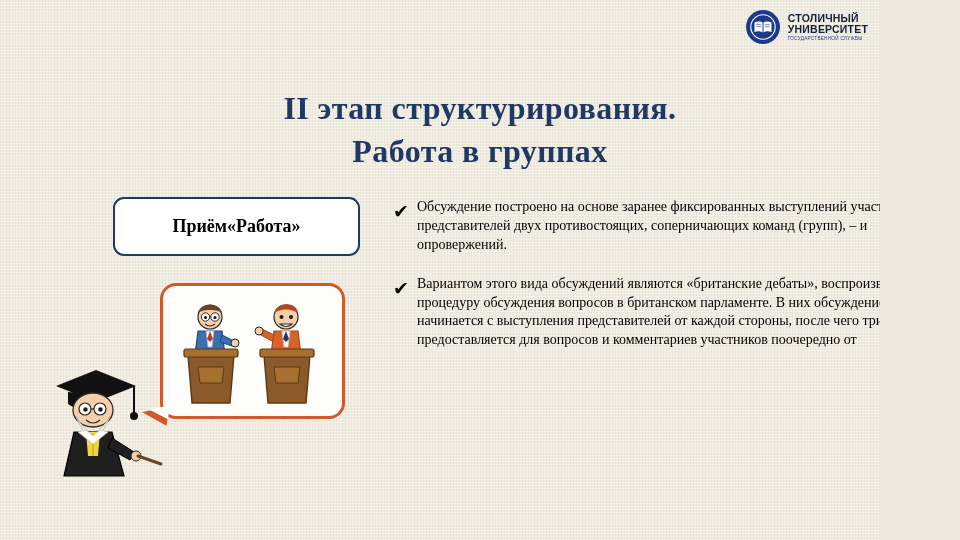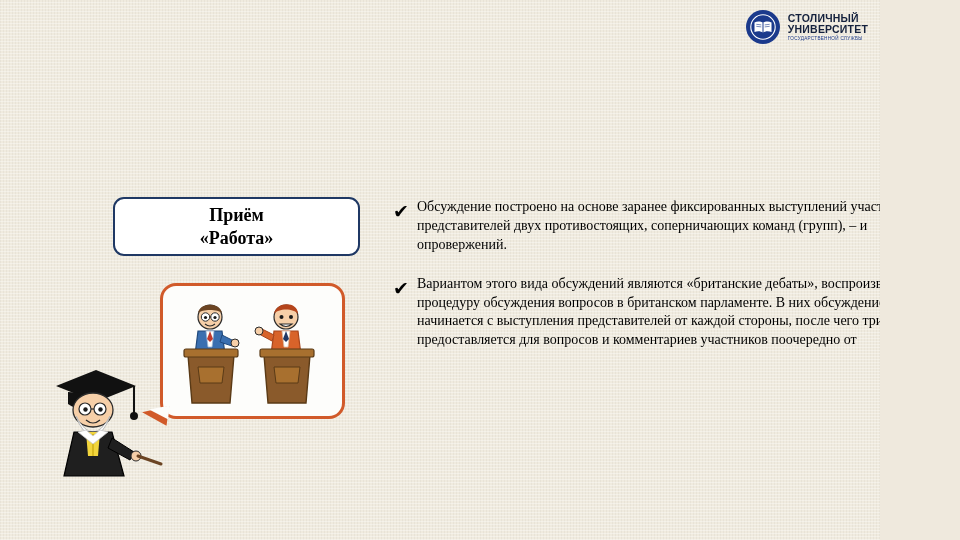--- a/index.html
+++ b/index.html
@@ -85,21 +85,21 @@
   .callout {
     position: absolute;
     left: 113px;
     top: 197px;
     width: 247px;
     height: 59px;
     background: #ffffff;
     border: 2px solid #1f3864;
     border-radius: 11px;
     display: flex;
-    flex-direction: column;
+    flex-direction: row;
     align-items: center;
     justify-content: center;
     box-sizing: border-box;
   }
   .callout .ctext {
     font-family: "Liberation Serif", serif;
     font-weight: bold;
     font-size: 18px;
     color: #000000;
     line-height: 1.25;
@@ -189,20 +189,24 @@
         <line x1="14.7" y1="12.9" x2="19.7" y2="12.3" stroke="#1b3a8c" stroke-width="0.6"></line>
       </svg>
     </div>
     <div class="logo-text">
       <span class="logo-line1">СТОЛИЧНЫЙ</span>
       <span class="logo-line2">УНИВЕРСИТЕТ</span>
       <span class="logo-sub">ГОСУДАРСТВЕННОЙ СЛУЖБЫ</span>
     </div>
   </div>
 
+  <h1 class="title">
+    <span class="line">II этап структурирования.</span>
+    <span class="line">Работа в группах</span>
+  </h1>
 
   <div class="callout">
     <span class="ctext">Приём</span>
     <span class="ctext">«Работа»</span>
   </div>
 
   <div class="bubble"></div>
   <div class="bubble-tail"></div>
   <div class="bubble-tail-inner"></div>
 

